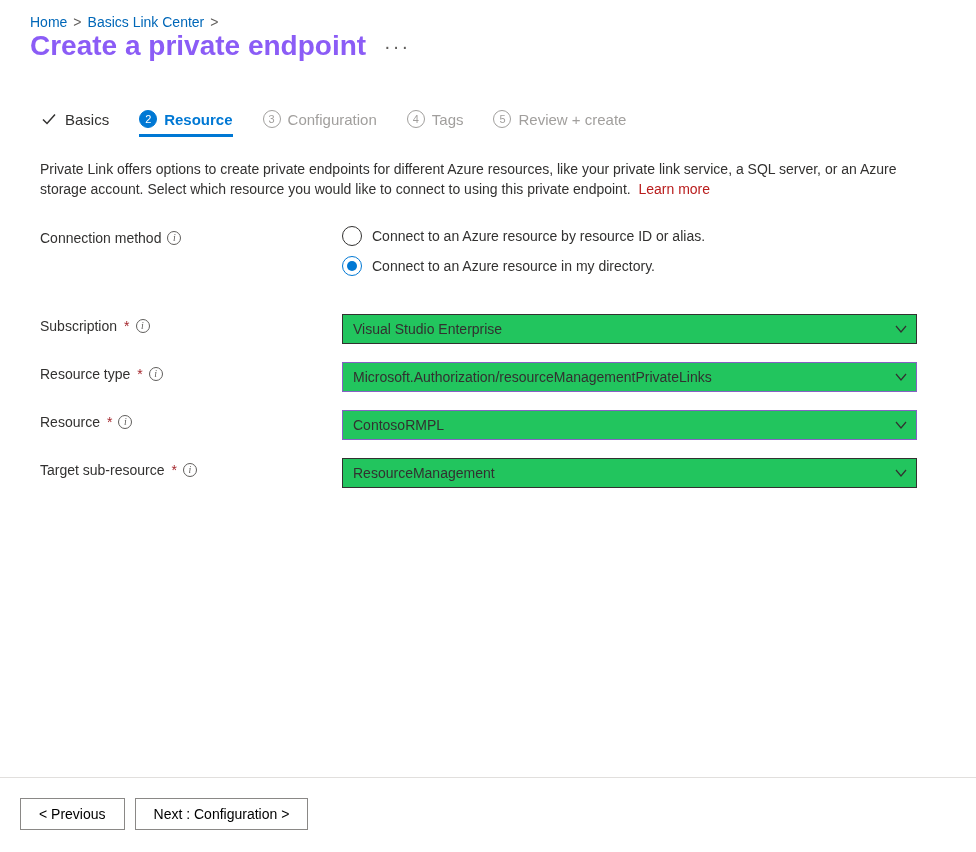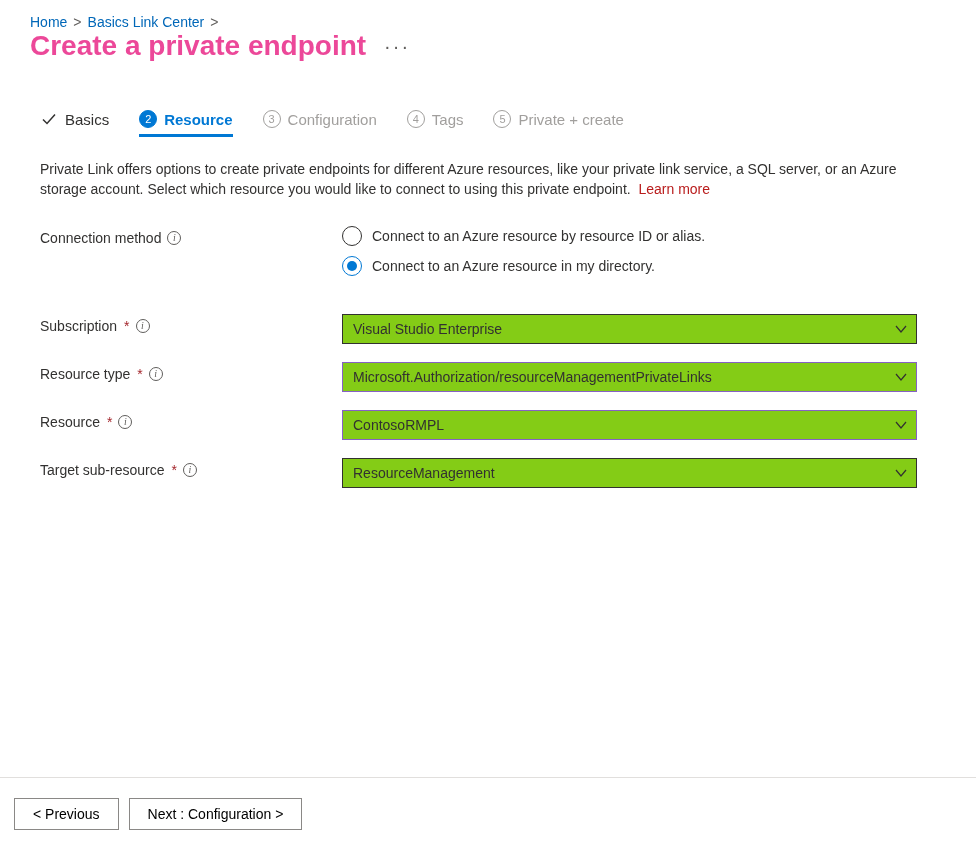--- a/index.html
+++ b/index.html
@@ -38,21 +38,21 @@
   
   .title-row {
     display: flex;
     align-items: center;
     gap: 18px;
     margin-bottom: 48px;
   }
   .page-title {
     font-size: 28px;
     font-weight: 600;
-    color: #ec4899;
+    color: #8b5cf6;
     margin: 0;
   }
   .more-dots {
     color: #605E5C;
     font-size: 20px;
     letter-spacing: 2px;
     cursor: pointer;
     user-select: none;
     line-height: 1;
   }
@@ -178,40 +178,40 @@
   
   .select {
     width: 575px;
     height: 30px;
     border: 1px solid #323130;
     display: flex;
     align-items: center;
     justify-content: space-between;
     padding: 0 8px 0 10px;
     font-size: 14px;
-    background: #84cc16;
+    background: #22c55e;
     cursor: pointer;
   }
   .select.modified { border-color: #8661C5; }
   .chev {
     width: 14px; height: 14px;
   }
   .chev svg { display: block; }
 
   
   .footer-sep {
     position: absolute;
     left: 0; right: 0;
     bottom: 74px;
     height: 1px;
     background: #E1DFDD;
   }
   .footer {
     position: absolute;
-    left: 14px;
+    left: 20px;
     bottom: 22px;
     display: flex;
     gap: 10px;
   }
   .btn {
     height: 32px;
     padding: 0 18px;
     background: #fff;
     border: 1px solid #8A8886;
     font-size: 14px;
@@ -253,21 +253,21 @@
     <div class="tab">
       <span class="step-circle">3</span>
       <span>Configuration</span>
     </div>
     <div class="tab">
       <span class="step-circle">4</span>
       <span>Tags</span>
     </div>
     <div class="tab">
       <span class="step-circle">5</span>
-      <span>Private + create</span>
+      <span>Review + create</span>
     </div>
   </div>
 
   <p class="desc">
     <span>Private Link offers options to create private endpoints for different Azure resources, like your private link service, a SQL server, or an Azure storage account. Select which resource you would like to connect to using this private endpoint.</span>
     &nbsp;<a href="#">Learn more</a>
   </p>
 
   <div class="form">
 

